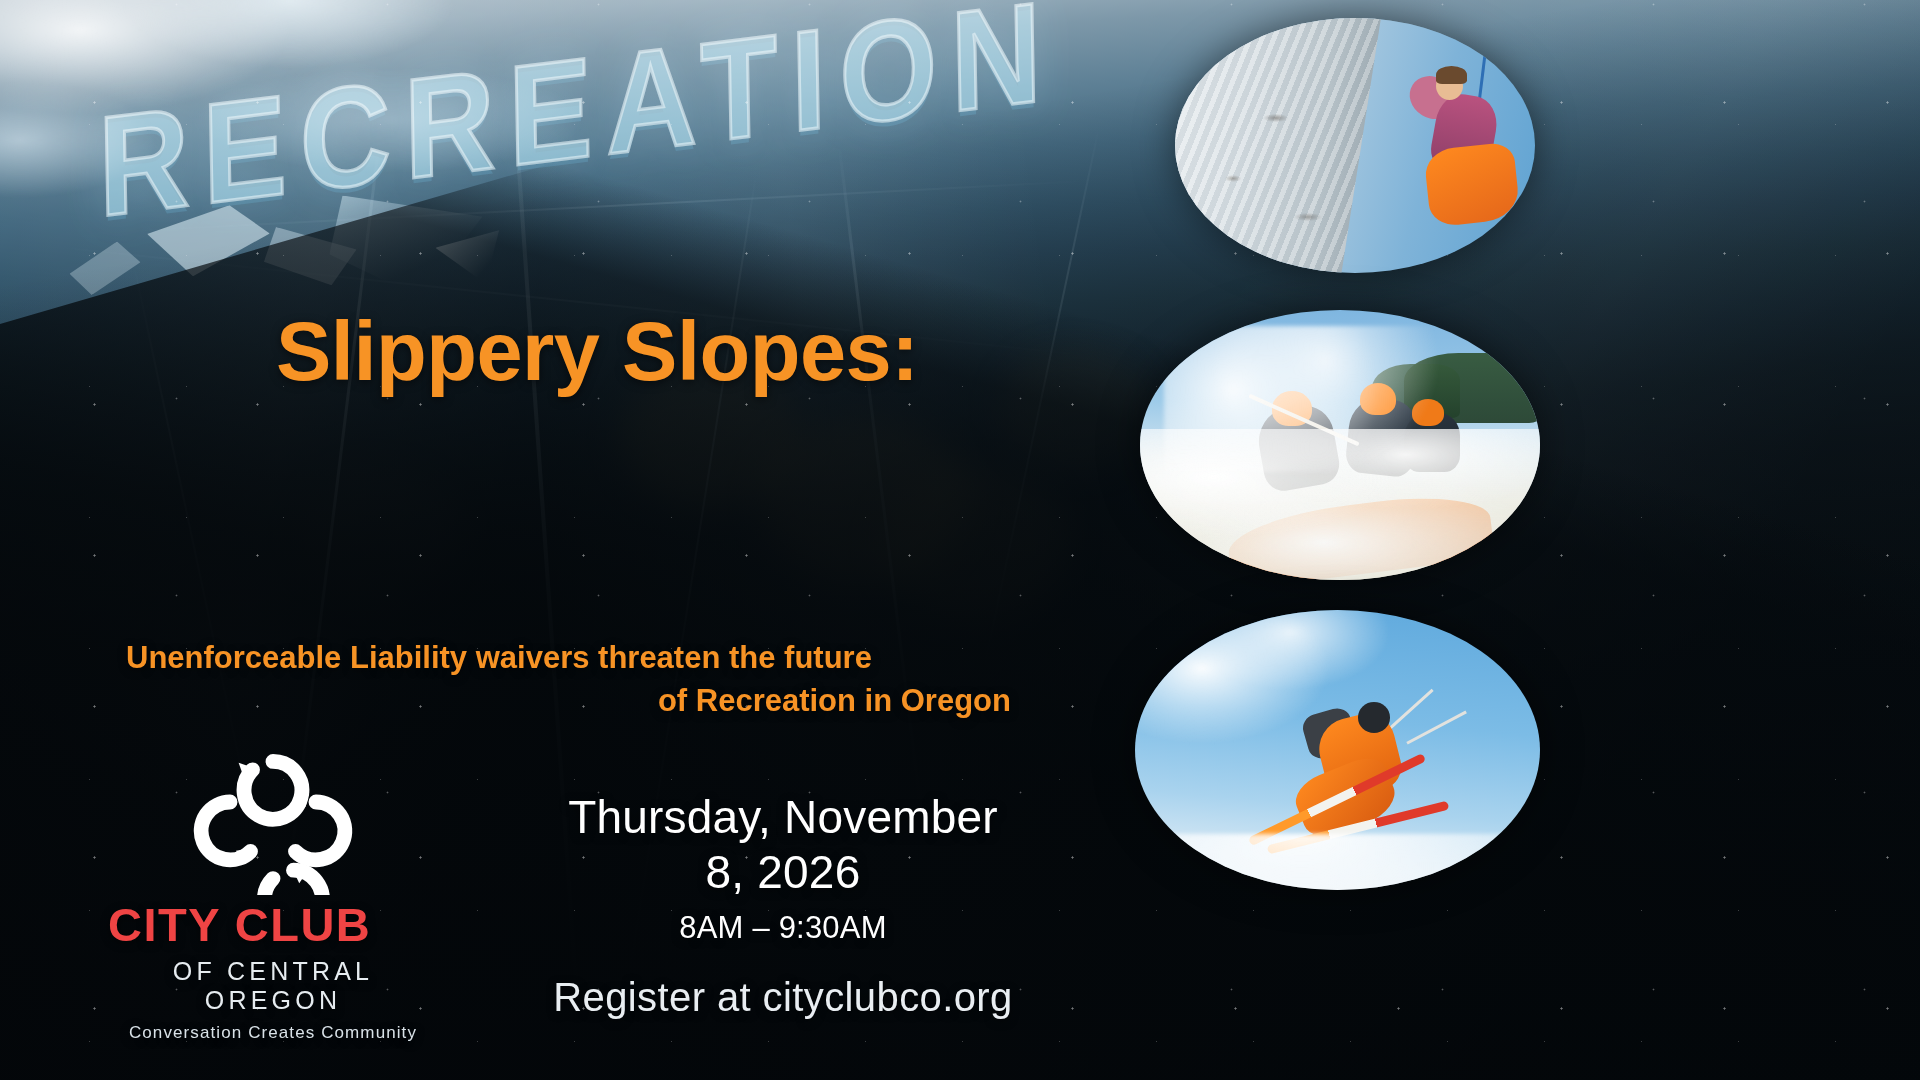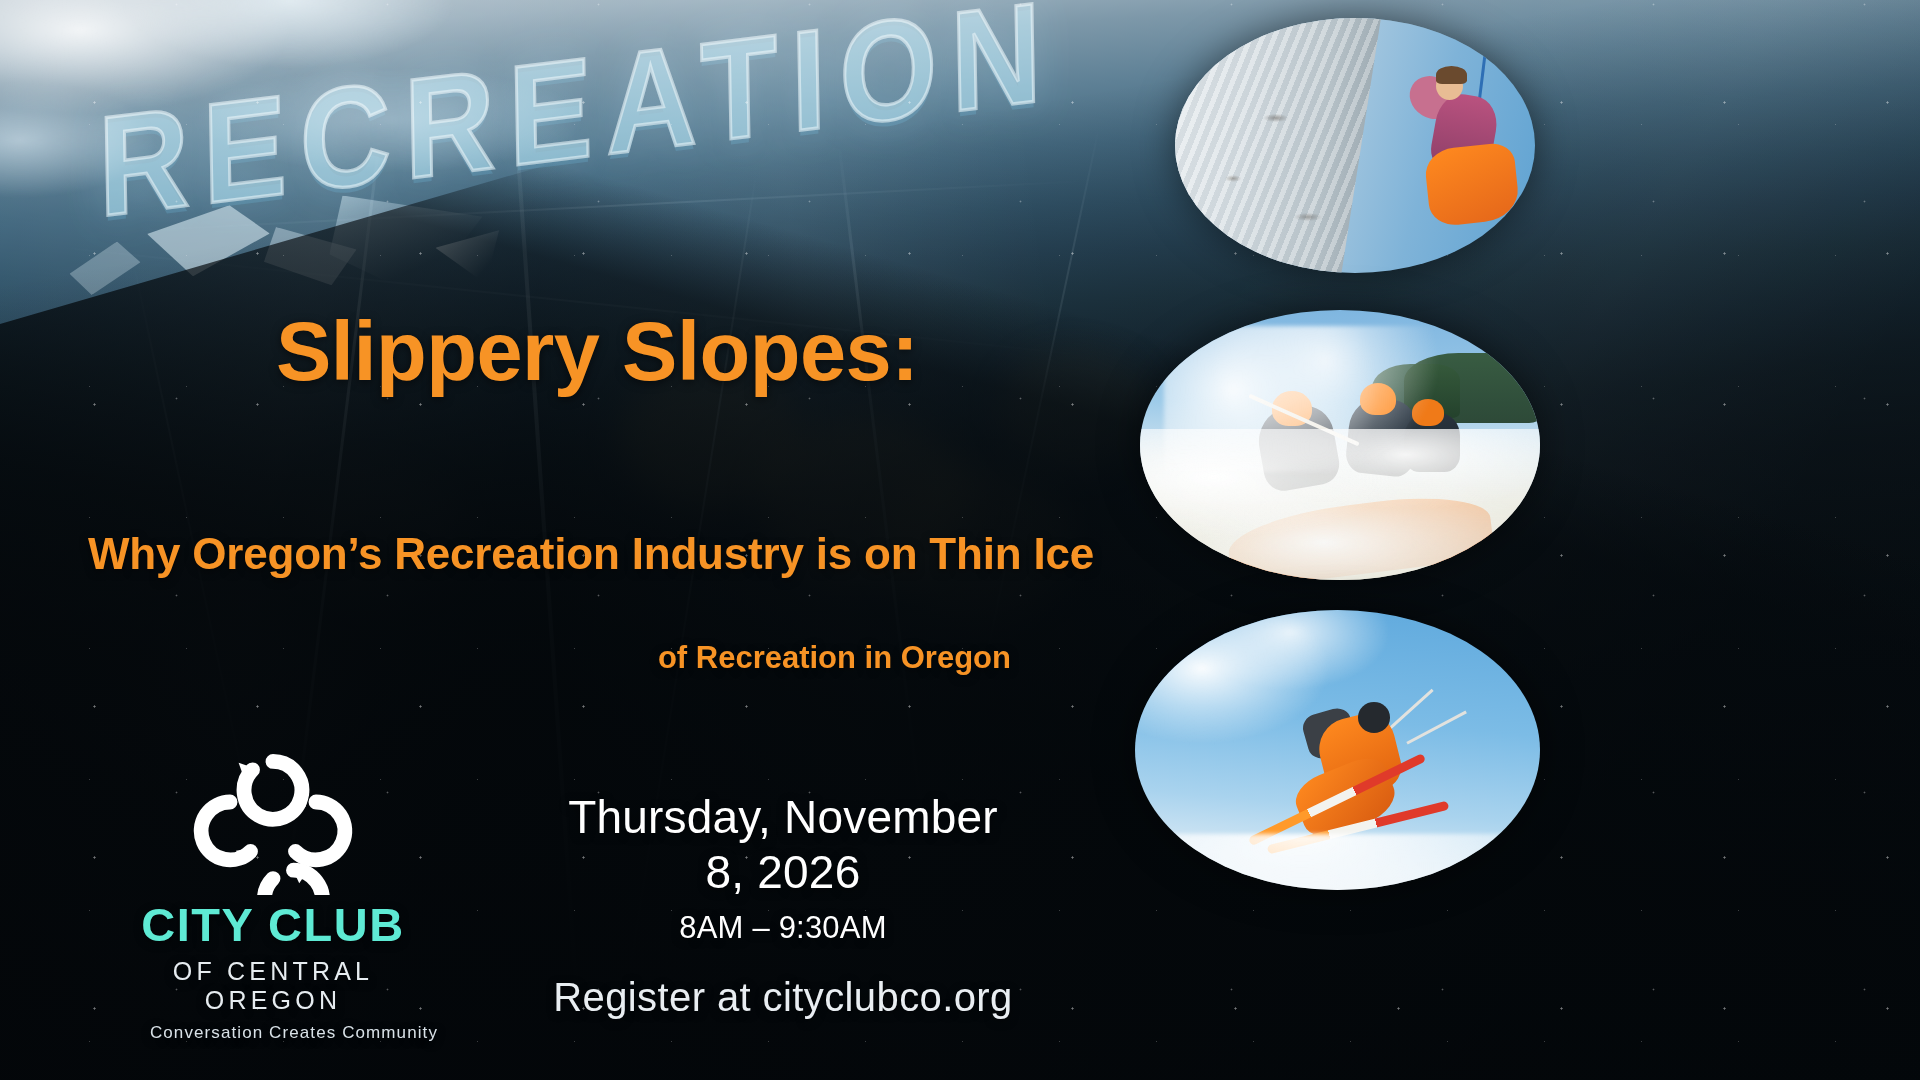--- a/index.html
+++ b/index.html
@@ -277,31 +277,31 @@
   }
   .detail-register {
     font-size:40px; font-weight:300; color:#e9eef2; line-height:1.3;
     margin-top:22px; letter-spacing:0.4px; text-shadow:0 2px 9px rgba(0,0,0,0.6);
   }
 
   
   .logo { position:absolute; left:108px; top:745px; width:330px; }
   .logo-mark { width:330px; height:150px; display:block; }
   .logo-name {
-    margin-top:2px; text-align:center;
-    font-size:47px; font-weight:700; letter-spacing:1.5px; color:#5eead4;
+    margin-top:2px; 
+    font-size:47px; font-weight:700; letter-spacing:1.5px; color:#ef4444;
     text-shadow:0 2px 9px rgba(0,0,0,0.6);
   }
   .logo-sub {
     margin-top:5px; text-align:center;
     font-size:25px; font-weight:400; letter-spacing:4.2px; color:#e6ecf0;
     text-shadow:0 2px 8px rgba(0,0,0,0.6);
   }
   .logo-tag {
-    margin-top:8px; text-align:right;
+    margin-top:8px; text-align:center;
     font-size:17px; font-weight:400; letter-spacing:1.1px; color:#d9e2e8;
     text-shadow:0 2px 8px rgba(0,0,0,0.6);
   }
 </style>
 </head>
 <body>
 
 <div id="poster">
 
   <div class="bg-layer ice-water"></div>
@@ -383,23 +383,23 @@
       <div class="ski-a"></div>
       <div class="ski-b"></div>
       <div class="ski-ground"></div>
     </div>
   </div>
 
   <div class="content">
 
     <div class="title">Slippery Slopes:</div>
 
-    <div class="subtitle">Why Oregon’s Recreation Industry is on Thin Ice</div>
 
     <div class="tagline">
+      <span class="l1">Unenforceable Liability waivers threaten the future</span>
       <span class="l2">of Recreation in Oregon</span>
     </div>
 
     <div class="details">
       <div class="detail-date">Thursday, November 8, 2026</div>
       <div class="detail-time">8AM – 9:30AM</div>
       <div class="detail-register">Register at cityclubco.org</div>
     </div>
 
     <div class="logo">

